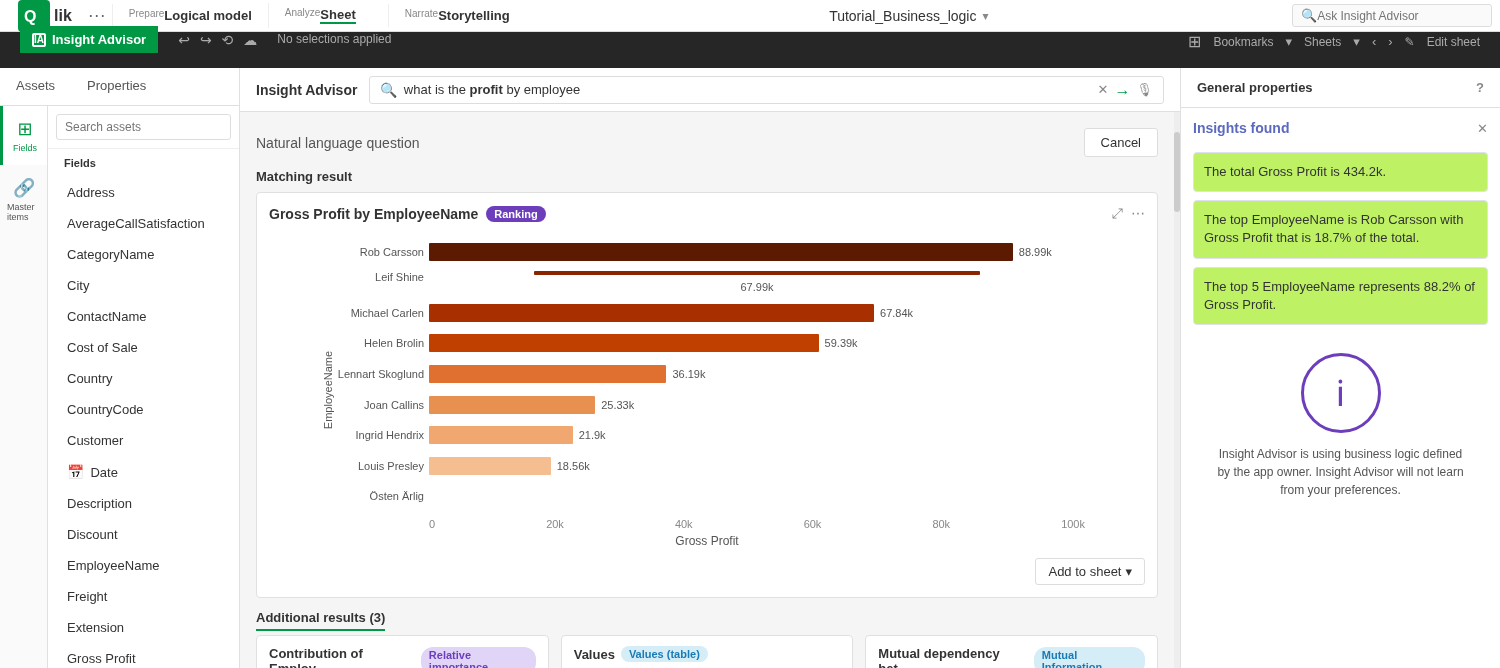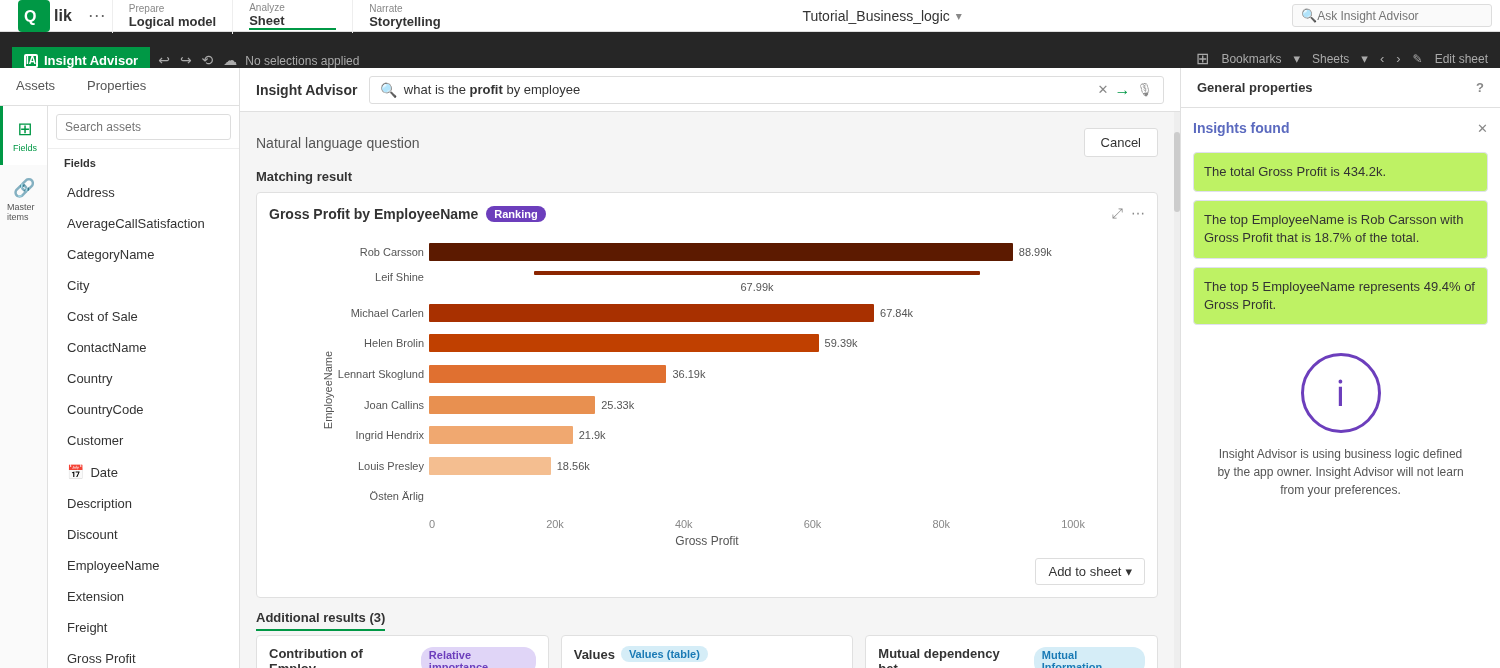--- a/index.html
+++ b/index.html
@@ -6,34 +6,34 @@
     body { background: #f5f5f5; width: 1500px; height: 668px; overflow: hidden; font-size: 13px; }
 
     
     .top-nav {
       display: flex; align-items: center; height: 32px; background: #fff;
       border-bottom: 1px solid #ddd; padding: 0 8px; gap: 0;
     }
     .nav-logo { display: flex; align-items: center; gap: 4px; padding: 0 10px; }
     .nav-logo svg { width: 32px; height: 32px; }
     .nav-dots { font-size: 18px; color: #666; cursor: pointer; padding: 0 6px; }
-    .nav-section { display: flex; flex-direction: column; padding: 4px 16px; border-left: 1px solid #eee; min-width: 120px; }
+    .nav-section { display: flex; padding: 4px 16px; border-left: 1px solid #eee; min-width: 120px; }
     .nav-section .label { font-size: 10px; color: #888; }
     .nav-section .value { font-size: 13px; font-weight: 600; color: #333; display: flex; align-items: center; gap: 4px; }
     .nav-section.active .value { border-bottom: 2px solid #009845; }
     .nav-search-box {
       display: flex; align-items: center; border: 1px solid #ddd; border-radius: 3px;
       padding: 3px 8px; width: 200px; background: #fafafa;
     }
     .nav-search-box input { border: none; background: transparent; outline: none; font-size: 12px; color: #999; width: 100%; }
 
     
     .toolbar {
-      display: flex; align-items: flex-end; height: 36px; background: #262626; color: #fff;
-      padding: 0 12px; 
+      display: flex; align-items: flex-start; height: 36px; background: #262626; color: #fff;
+      padding: 0 20px; gap: 12px;
     }
     .toolbar-brand { display: flex; align-items: center; gap: 6px; font-size: 13px; font-weight: 600; background: #009845; padding: 6px 12px; margin: -6px 0; }
     .toolbar-brand .brand-icon { width: 14px; height: 14px; border: 2px solid #fff; border-radius: 2px; display: flex; align-items: center; justify-content: center; }
     .toolbar-icons { display: flex; align-items: center; gap: 10px; margin-left: 8px; }
     .toolbar-icons span { color: #aaa; font-size: 16px; cursor: pointer; }
     .toolbar-no-sel { color: #aaa; font-size: 12px; margin-left: 8px; }
     .toolbar-right { margin-left: auto; display: flex; align-items: center; gap: 12px; }
     .toolbar-right span { color: #aaa; font-size: 13px; cursor: pointer; }
 
     
@@ -195,24 +195,24 @@
         <div class="field-item">
           <span>AverageCallSatisfaction</span>
         </div>
         <div class="field-item">
           <span>CategoryName</span>
         </div>
         <div class="field-item">
           <span>City</span>
         </div>
         <div class="field-item">
+          <span>ContactName</span>
+        </div>
+        <div class="field-item">
           <span>Cost of Sale</span>
-        </div>
-        <div class="field-item">
-          <span>ContactName</span>
         </div>
         <div class="field-item">
           <span>Country</span>
         </div>
         <div class="field-item">
           <span>CountryCode</span>
         </div>
         <div class="field-item">
           <span>Customer</span>
         </div>
@@ -223,24 +223,24 @@
         <div class="field-item">
           <span>Description</span>
         </div>
         <div class="field-item">
           <span>Discount</span>
         </div>
         <div class="field-item">
           <span>EmployeeName</span>
         </div>
         <div class="field-item">
+          <span>Freight</span>
+        </div>
+        <div class="field-item">
           <span>Extension</span>
-        </div>
-        <div class="field-item">
-          <span>Freight</span>
         </div>
         <div class="field-item">
           <span>Gross Profit</span>
         </div>
       </div>
     </div>
   </div>
 
   <div class="main-content">
 
@@ -387,21 +387,21 @@
         <span class="insights-found-title">Insights found</span>
         <span style="cursor:pointer;color:#888;">✕</span>
       </div>
       <div class="insight-card">
         <span>The total Gross Profit is 434.2k.</span>
       </div>
       <div class="insight-card">
         <span>The top EmployeeName is Rob Carsson with Gross Profit that is 18.7% of the total.</span>
       </div>
       <div class="insight-card">
-        <span>The top 5 EmployeeName represents 49.4% of Gross Profit.</span>
+        <span>The top 5 EmployeeName represents 88.2% of Gross Profit.</span>
       </div>
       <div class="advisor-info">
         <div class="advisor-icon-circle">
           <span style="font-size:36px;color:#6c3ebc;">ℹ</span>
         </div>
         <div class="advisor-text">Insight Advisor is using business logic defined by the app owner. Insight Advisor will not learn from your preferences.</div>
       </div>
     </div>
   </div>
 

